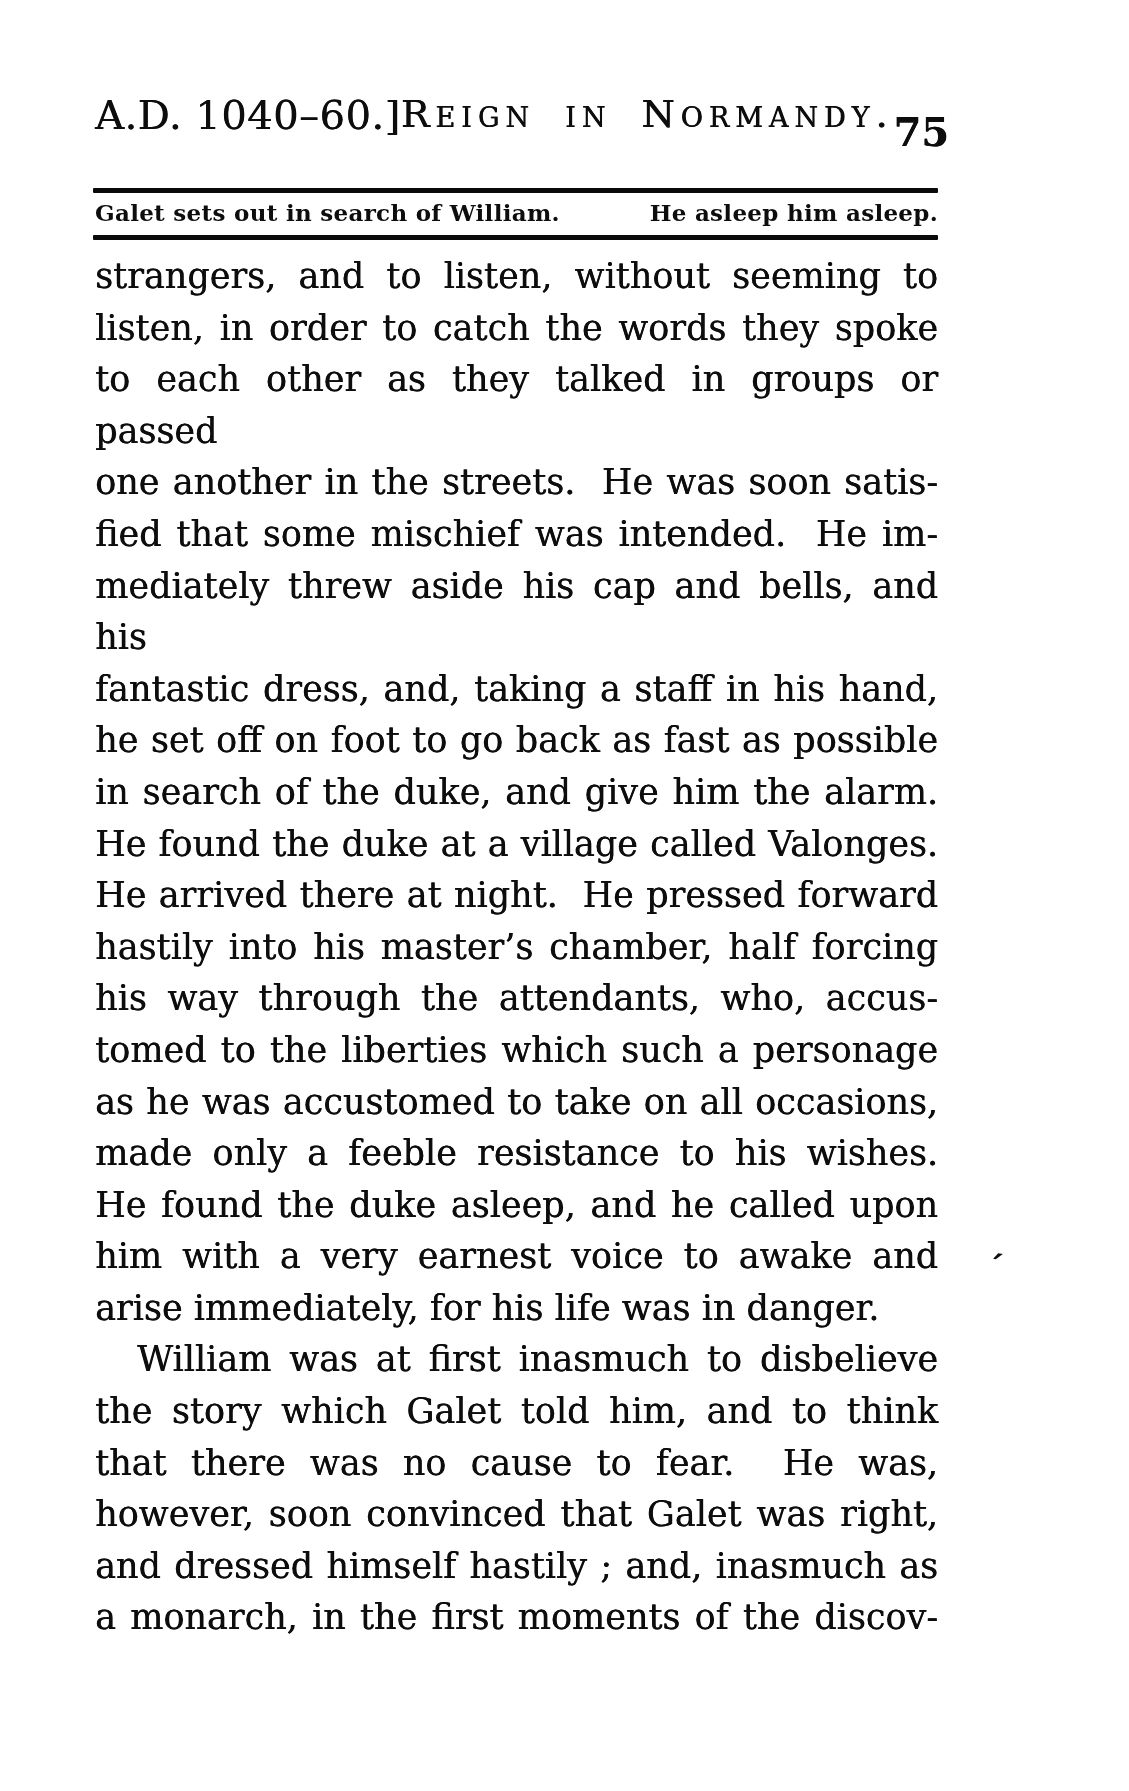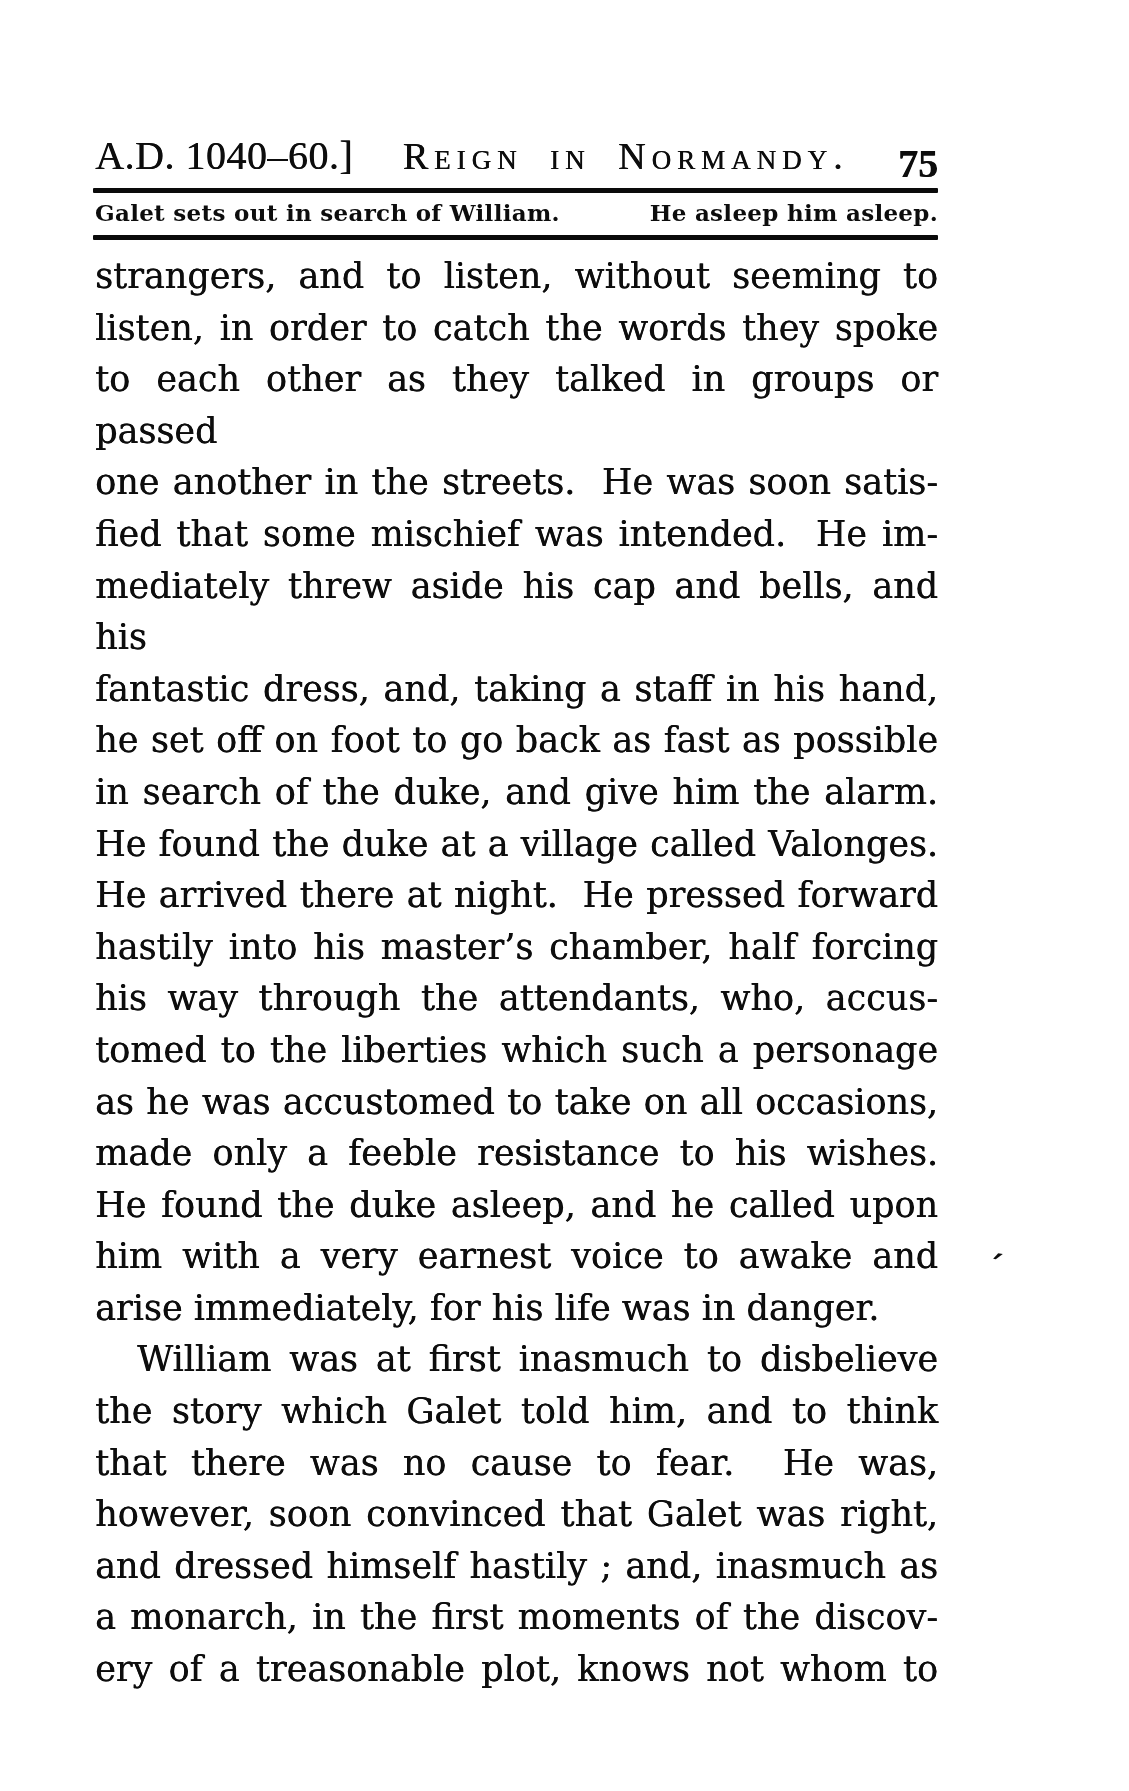--- a/index.html
+++ b/index.html
@@ -13,28 +13,27 @@
     height: 1791px;
     margin: 0 auto;
     background: #ffffff;
     color: #0d0d0d;
     font-family: "DejaVu Serif", "Liberation Serif", serif;
     overflow: hidden;
   }
   .header {
     position: absolute;
     left: 95px;
-    top: 124px;
+    top: 92px;
     width: 843px;
     display: flex;
     justify-content: space-between;
-    align-items: center;
+    align-items: flex-start;
     white-space: nowrap;
     text-shadow: 0.4px 0 0 currentColor;
-    font-family: Liberation Serif, serif;
   }
   .header-date {
     font-size: 40px;
     letter-spacing: 0.5px;
   }
   .header-title {
     font-size: 38px;
     font-variant: small-caps;
     letter-spacing: 6px;
     word-spacing: 12px;
@@ -139,19 +138,18 @@
         <div class="line">him with a very earnest voice to awake and</div>
         <div class="line endline">arise immediately, for his life was in danger.</div>
       </div>
       <div>
         <div class="line indent">William was at first inasmuch to disbelieve</div>
         <div class="line">the story which Galet told him, and to think</div>
         <div class="line">that there was no cause to fear.&nbsp; He was,</div>
         <div class="line">however, soon convinced that Galet was right,</div>
         <div class="line">and dressed himself hastily&nbsp;; and, inasmuch as</div>
         <div class="line">a monarch, in the first moments of the discov-</div>
-        <div class="line">ery of a treasonable plot, knows not whom to</div>
       </div>
     </div>
 
   <span class="margin-tick">ˊ</span>
 
 </div>
 
 </body></html>

